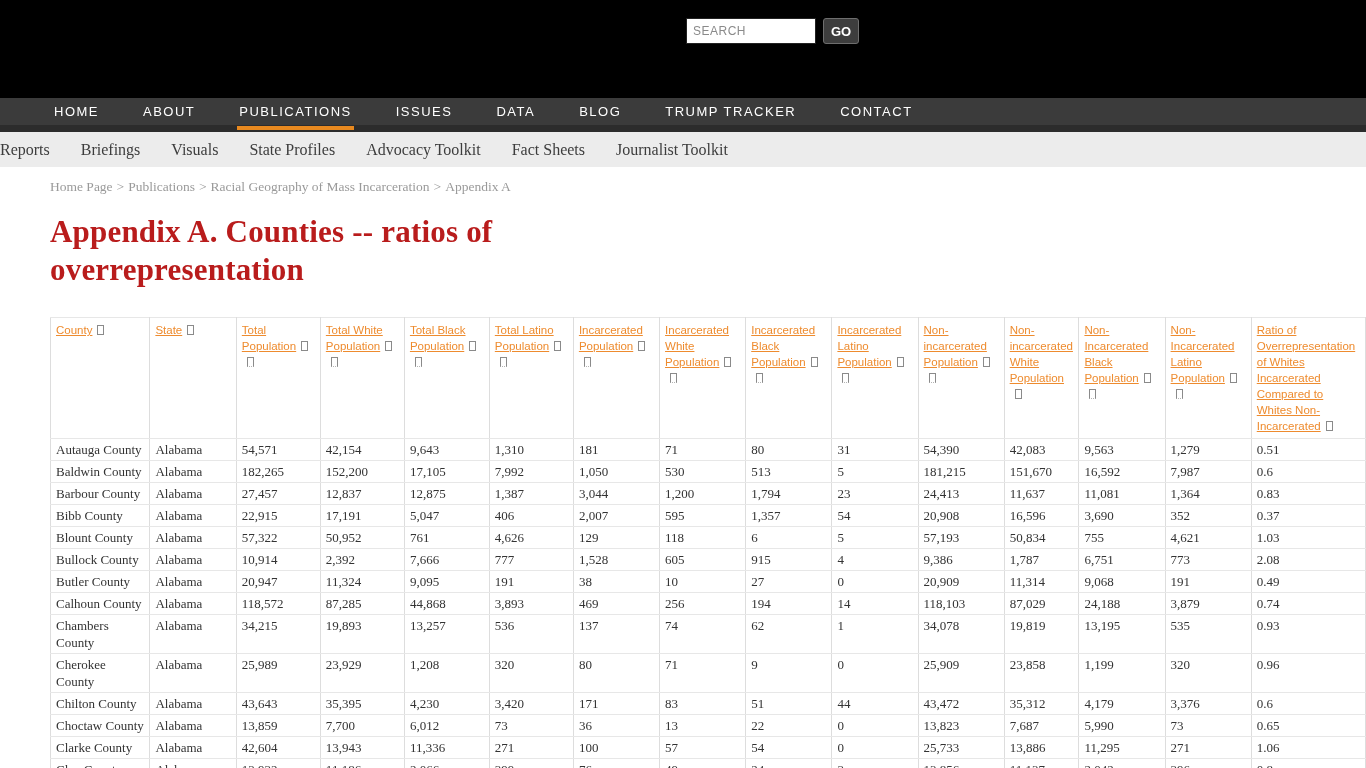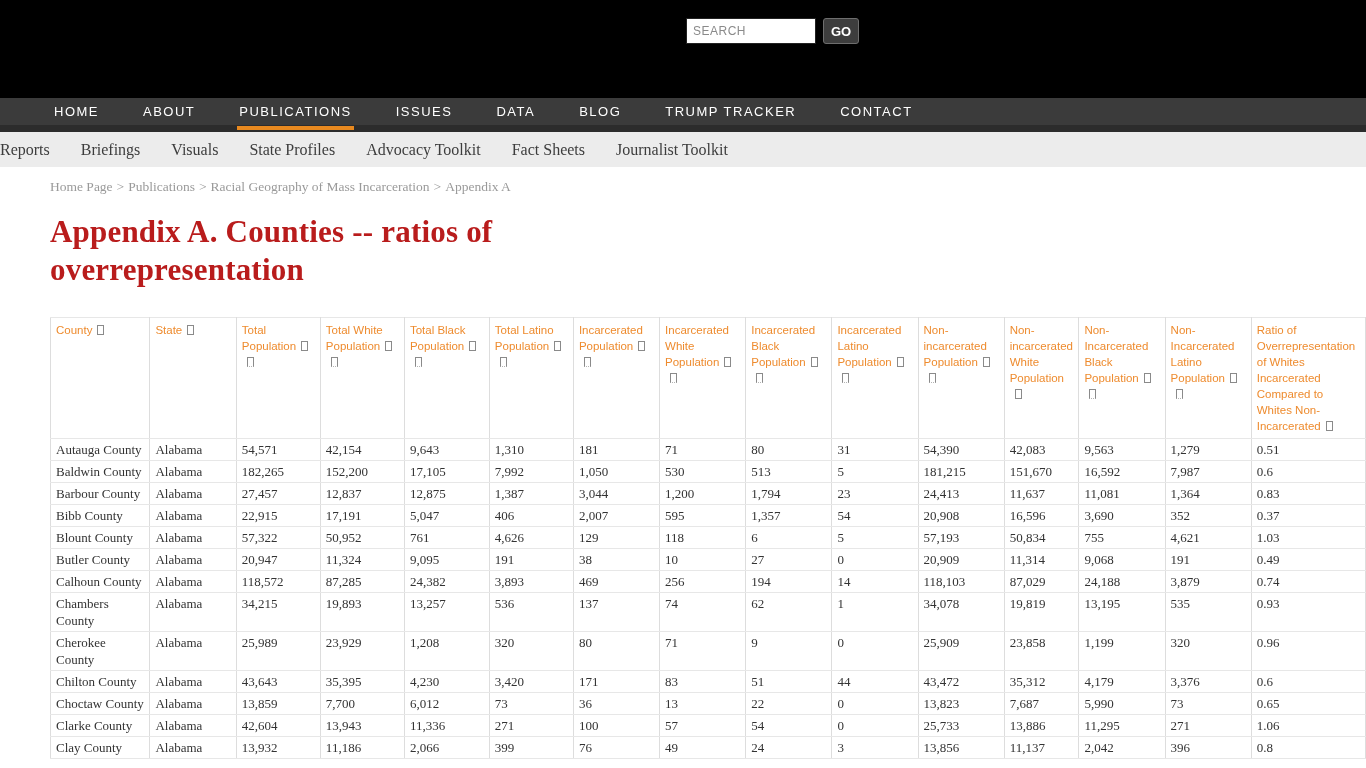--- a/index.html
+++ b/index.html
@@ -40,21 +40,21 @@
   
   .page-title { margin:18px 0 0 50px; max-width:640px; font-size:31px; line-height:1.23;
                 font-weight:bold; color:#b91c1c; letter-spacing:0.2px; }
 
   
   .table-wrap { margin:28px 0 0 50px; }
   table { border-collapse:collapse; table-layout:fixed; }
   th, td { border:1px solid #ddd; border-top:1px solid #e7e7e7; border-bottom:1px solid #e7e7e7;
            text-align:left; vertical-align:top; }
   th { font-family:"Liberation Sans", sans-serif; font-weight:normal; font-size:11.5px;
-       line-height:16px; color:#ee8b2e; padding:4px 4px 4px 5px; }
+       line-height:16px; color:#ee8b2e; padding:4px 4px 4px 5px;text-decoration:underline; }
   td { font-size:13px; line-height:17px; color:#333; padding:2px 3px 2px 5px; }
   .sort-box { display:inline-block; width:7px; height:10px; border:1px solid #8a8a8a;
               margin-left:5px; vertical-align:-1px; cursor:pointer; }
   .sort-box.dotted { border-bottom-style:dotted; border-bottom-color:#b5b5b5; }
 </style>
 </head>
 <body>
 
 <div class="top-bar">
   <div class="search-wrap">
@@ -189,20 +189,37 @@
           <td>118</td>
           <td>6</td>
           <td>5</td>
           <td>57,193</td>
           <td>50,834</td>
           <td>755</td>
           <td>4,621</td>
           <td>1.03</td>
         </tr>
         <tr>
+          <td>Bullock County</td>
+          <td>Alabama</td>
+          <td>10,914</td>
+          <td>2,392</td>
+          <td>7,666</td>
+          <td>777</td>
+          <td>1,528</td>
+          <td>605</td>
+          <td>915</td>
+          <td>4</td>
+          <td>9,386</td>
+          <td>1,787</td>
+          <td>6,751</td>
+          <td>773</td>
+          <td>2.08</td>
+        </tr>
+        <tr>
           <td>Butler County</td>
           <td>Alabama</td>
           <td>20,947</td>
           <td>11,324</td>
           <td>9,095</td>
           <td>191</td>
           <td>38</td>
           <td>10</td>
           <td>27</td>
           <td>0</td>
@@ -210,21 +227,21 @@
           <td>11,314</td>
           <td>9,068</td>
           <td>191</td>
           <td>0.49</td>
         </tr>
         <tr>
           <td>Calhoun County</td>
           <td>Alabama</td>
           <td>118,572</td>
           <td>87,285</td>
-          <td>24,382</td>
+          <td>44,868</td>
           <td>3,893</td>
           <td>469</td>
           <td>256</td>
           <td>194</td>
           <td>14</td>
           <td>118,103</td>
           <td>87,029</td>
           <td>24,188</td>
           <td>3,879</td>
           <td>0.74</td>

